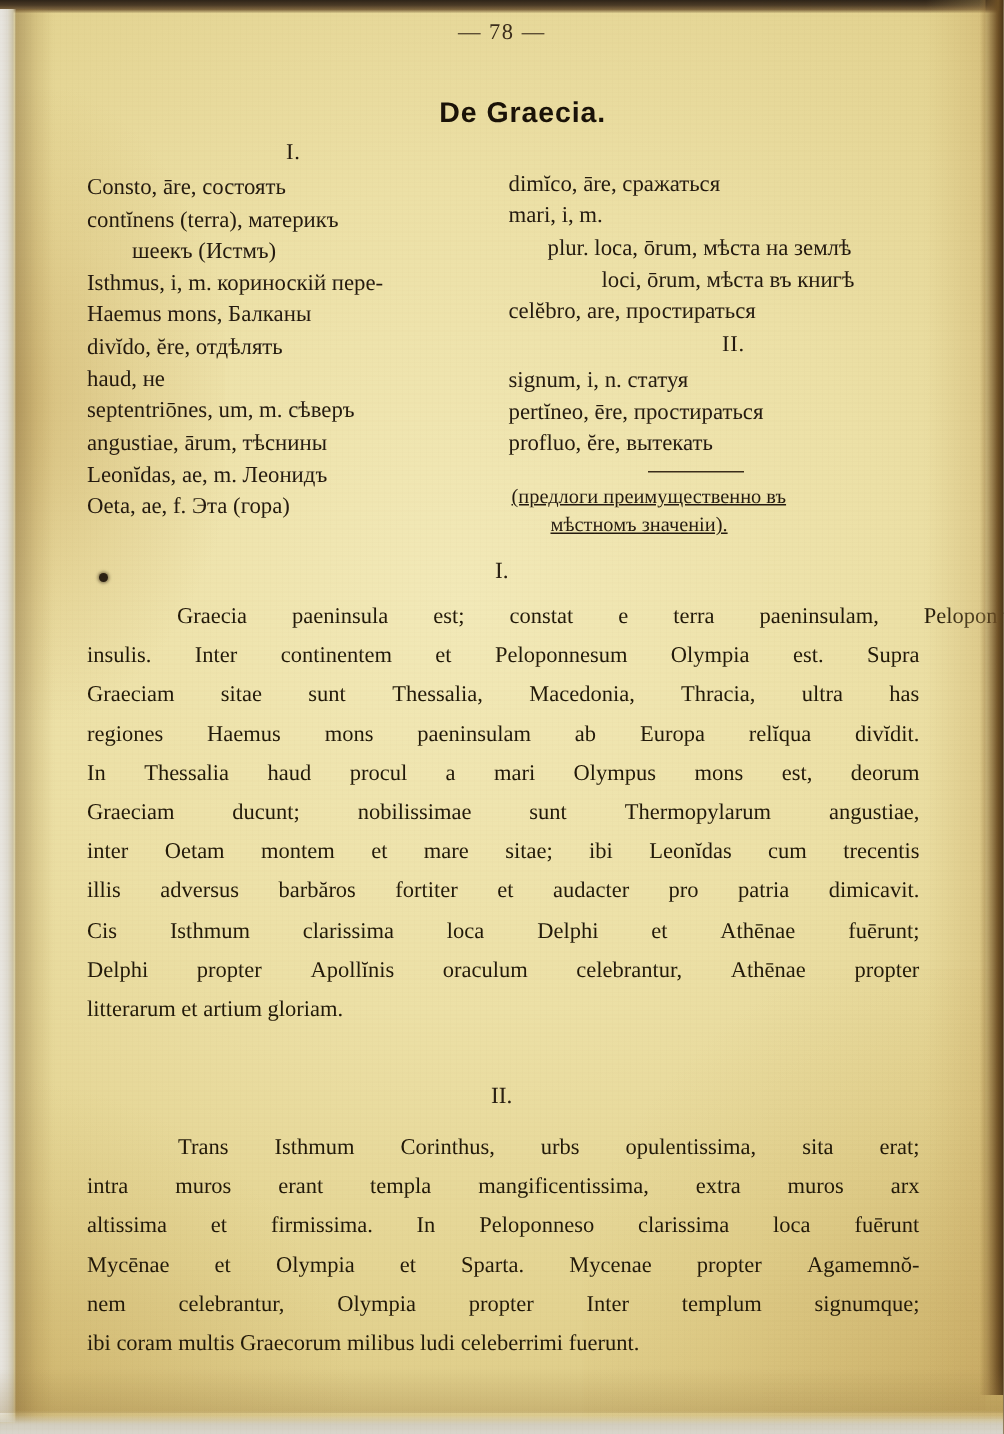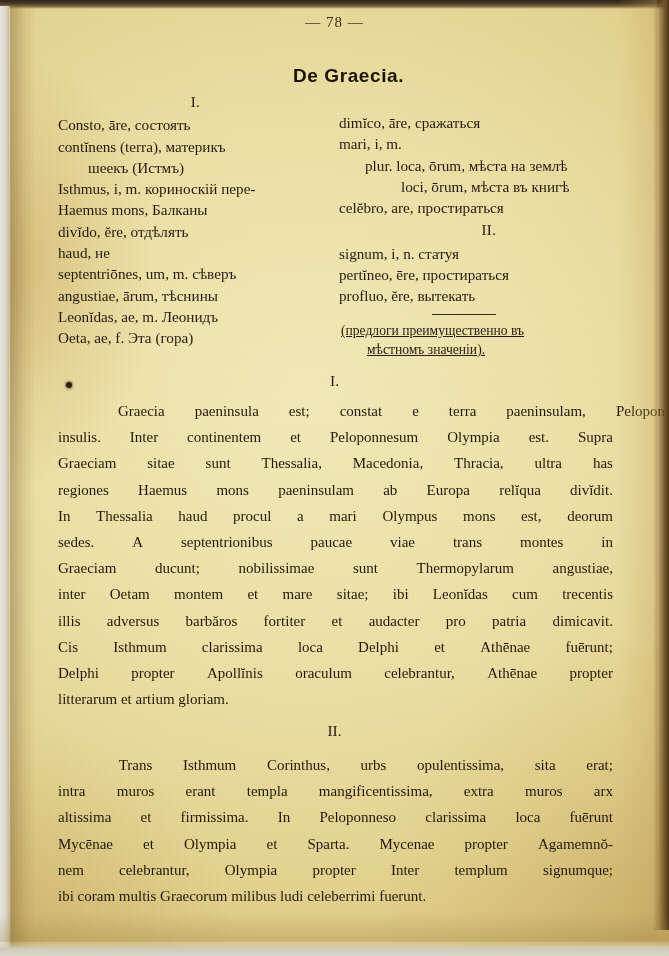--- a/index.html
+++ b/index.html
@@ -309,30 +309,20 @@
           <span>haud</span>
           <span>procul</span>
           <span>a</span>
           <span>mari</span>
           <span>Olympus</span>
           <span>mons</span>
           <span>est,</span>
           <span>deorum</span>
         </div>
         <div class="pline just">
-          <span>sedes.</span>
-          <span>A</span>
-          <span>septentrionibus</span>
-          <span>paucae</span>
-          <span>viae</span>
-          <span>trans</span>
-          <span>montes</span>
-          <span>in</span>
-        </div>
-        <div class="pline just">
           <span>Graeciam</span>
           <span>ducunt;</span>
           <span>nobilissimae</span>
           <span>sunt</span>
           <span>Thermopylarum</span>
           <span>angustiae,</span>
         </div>
         <div class="pline just">
           <span>inter</span>
           <span>Oetam</span>

